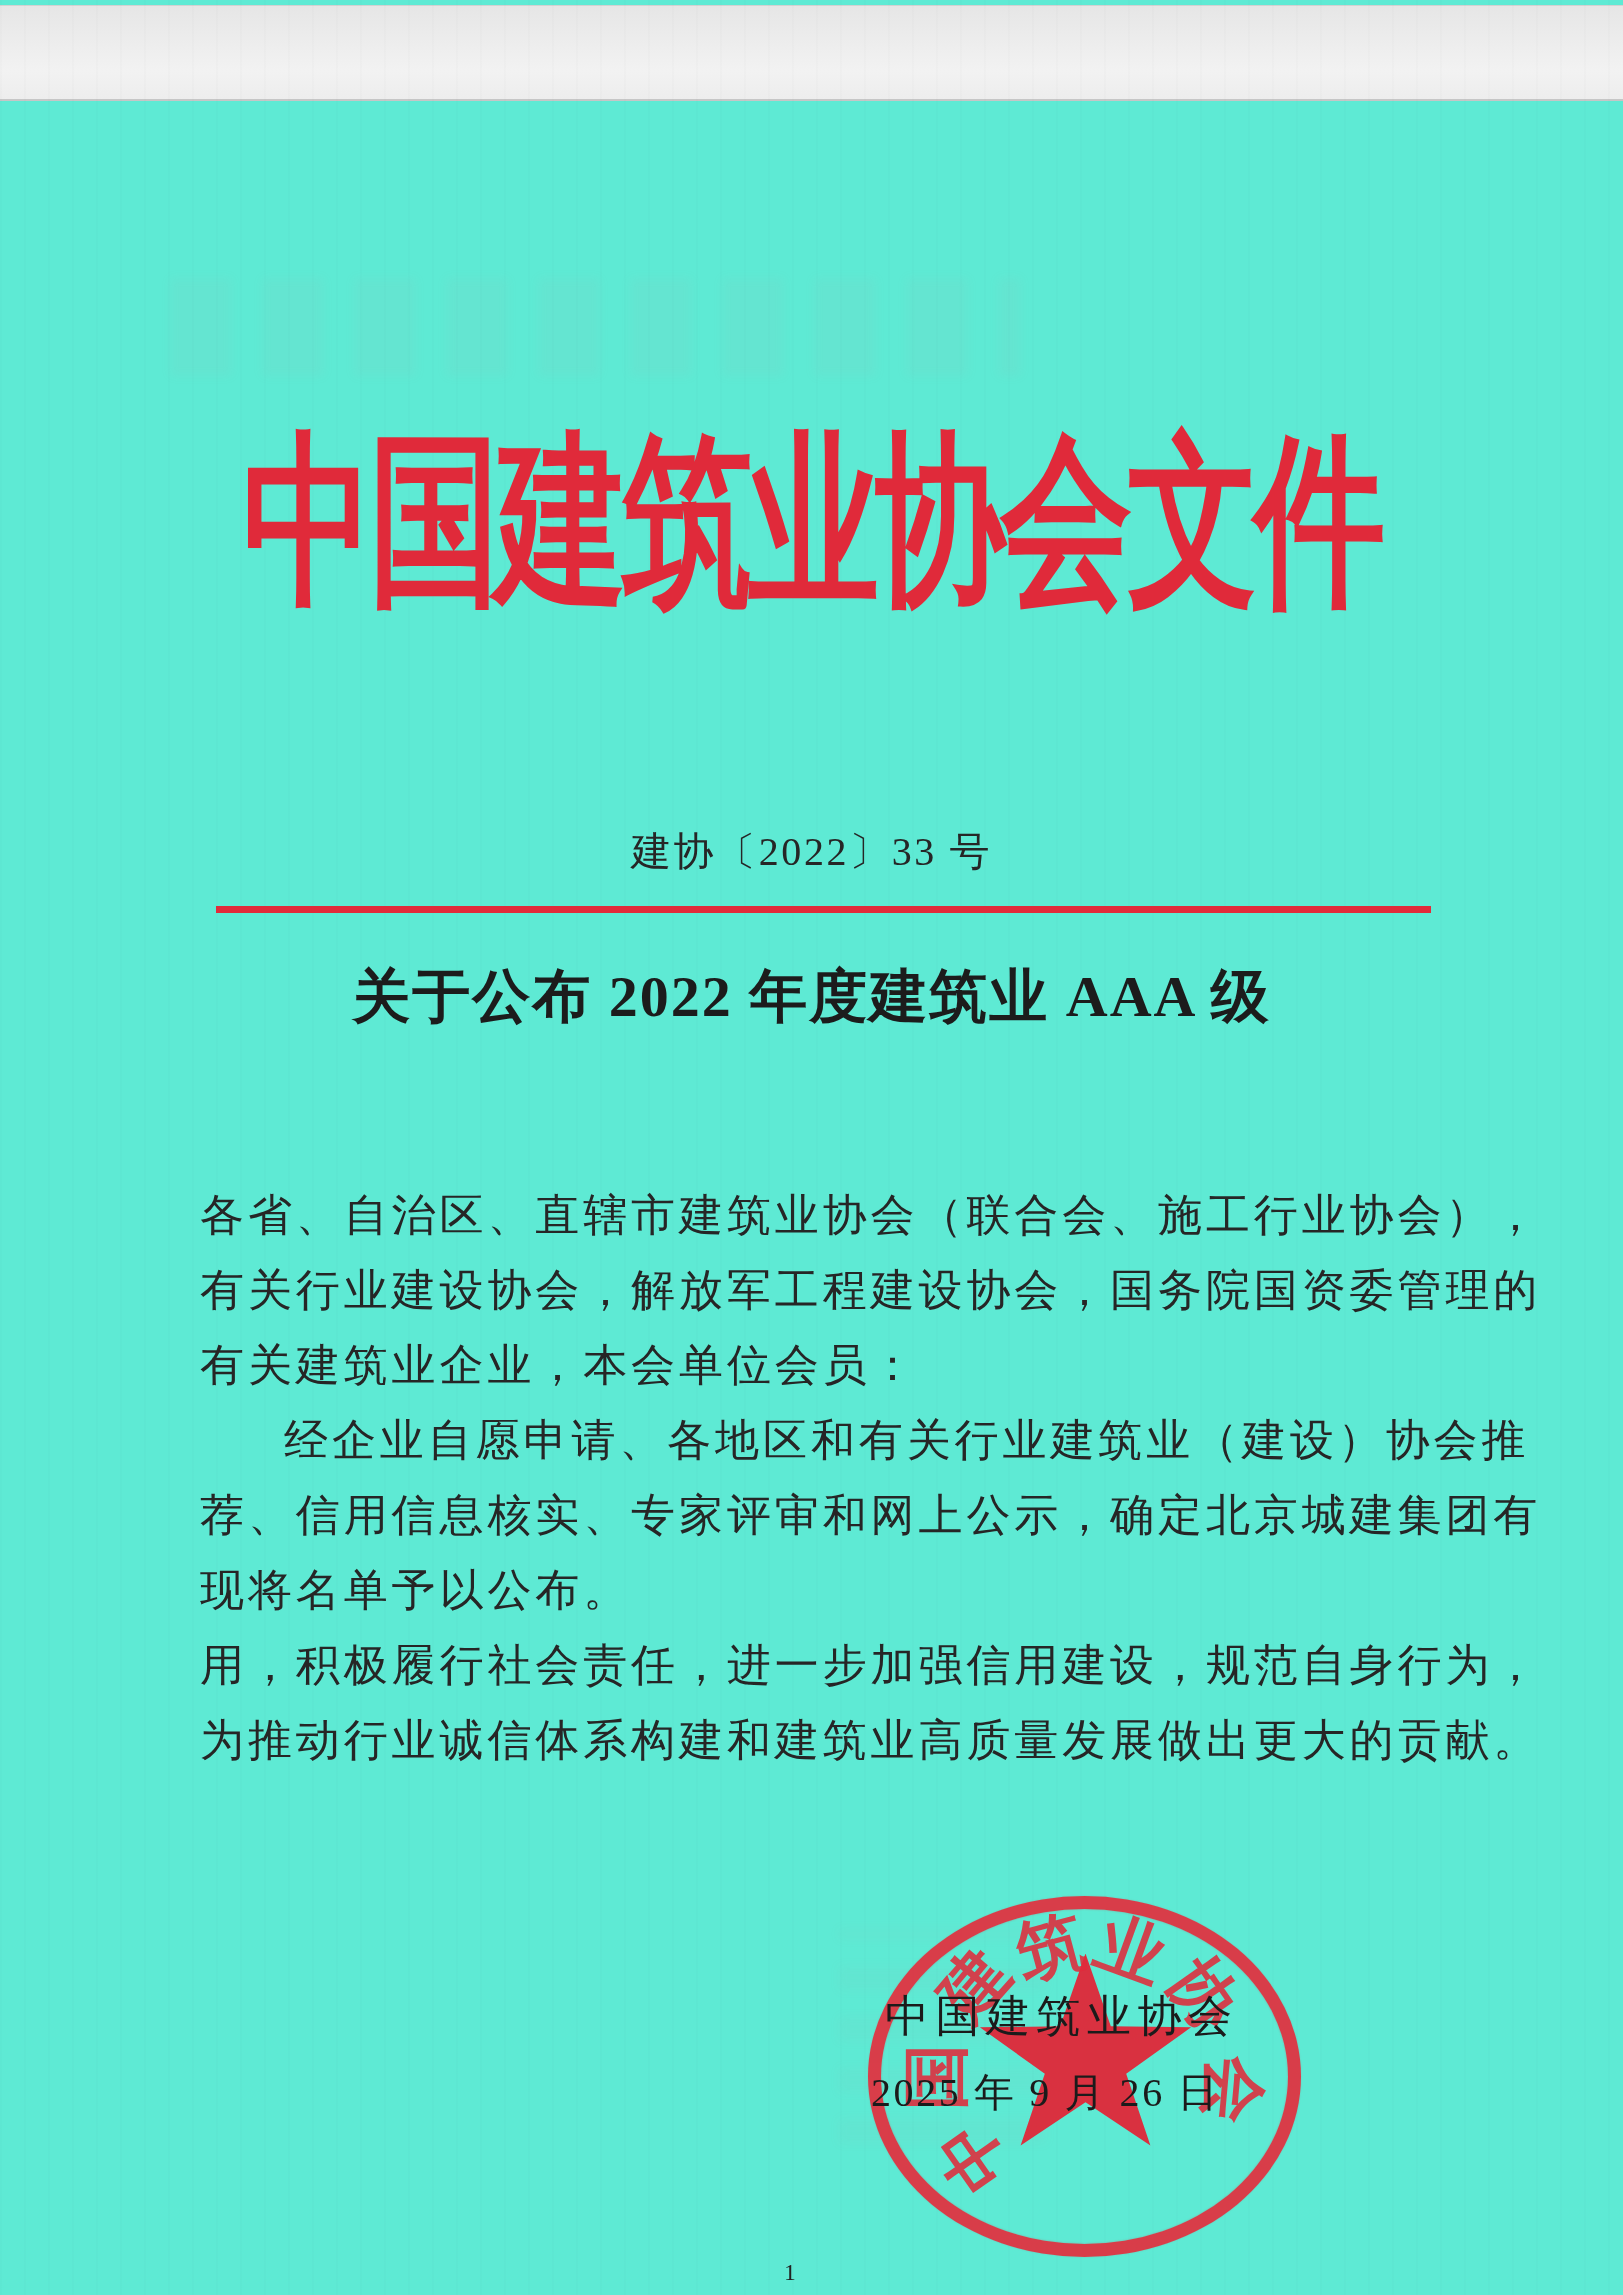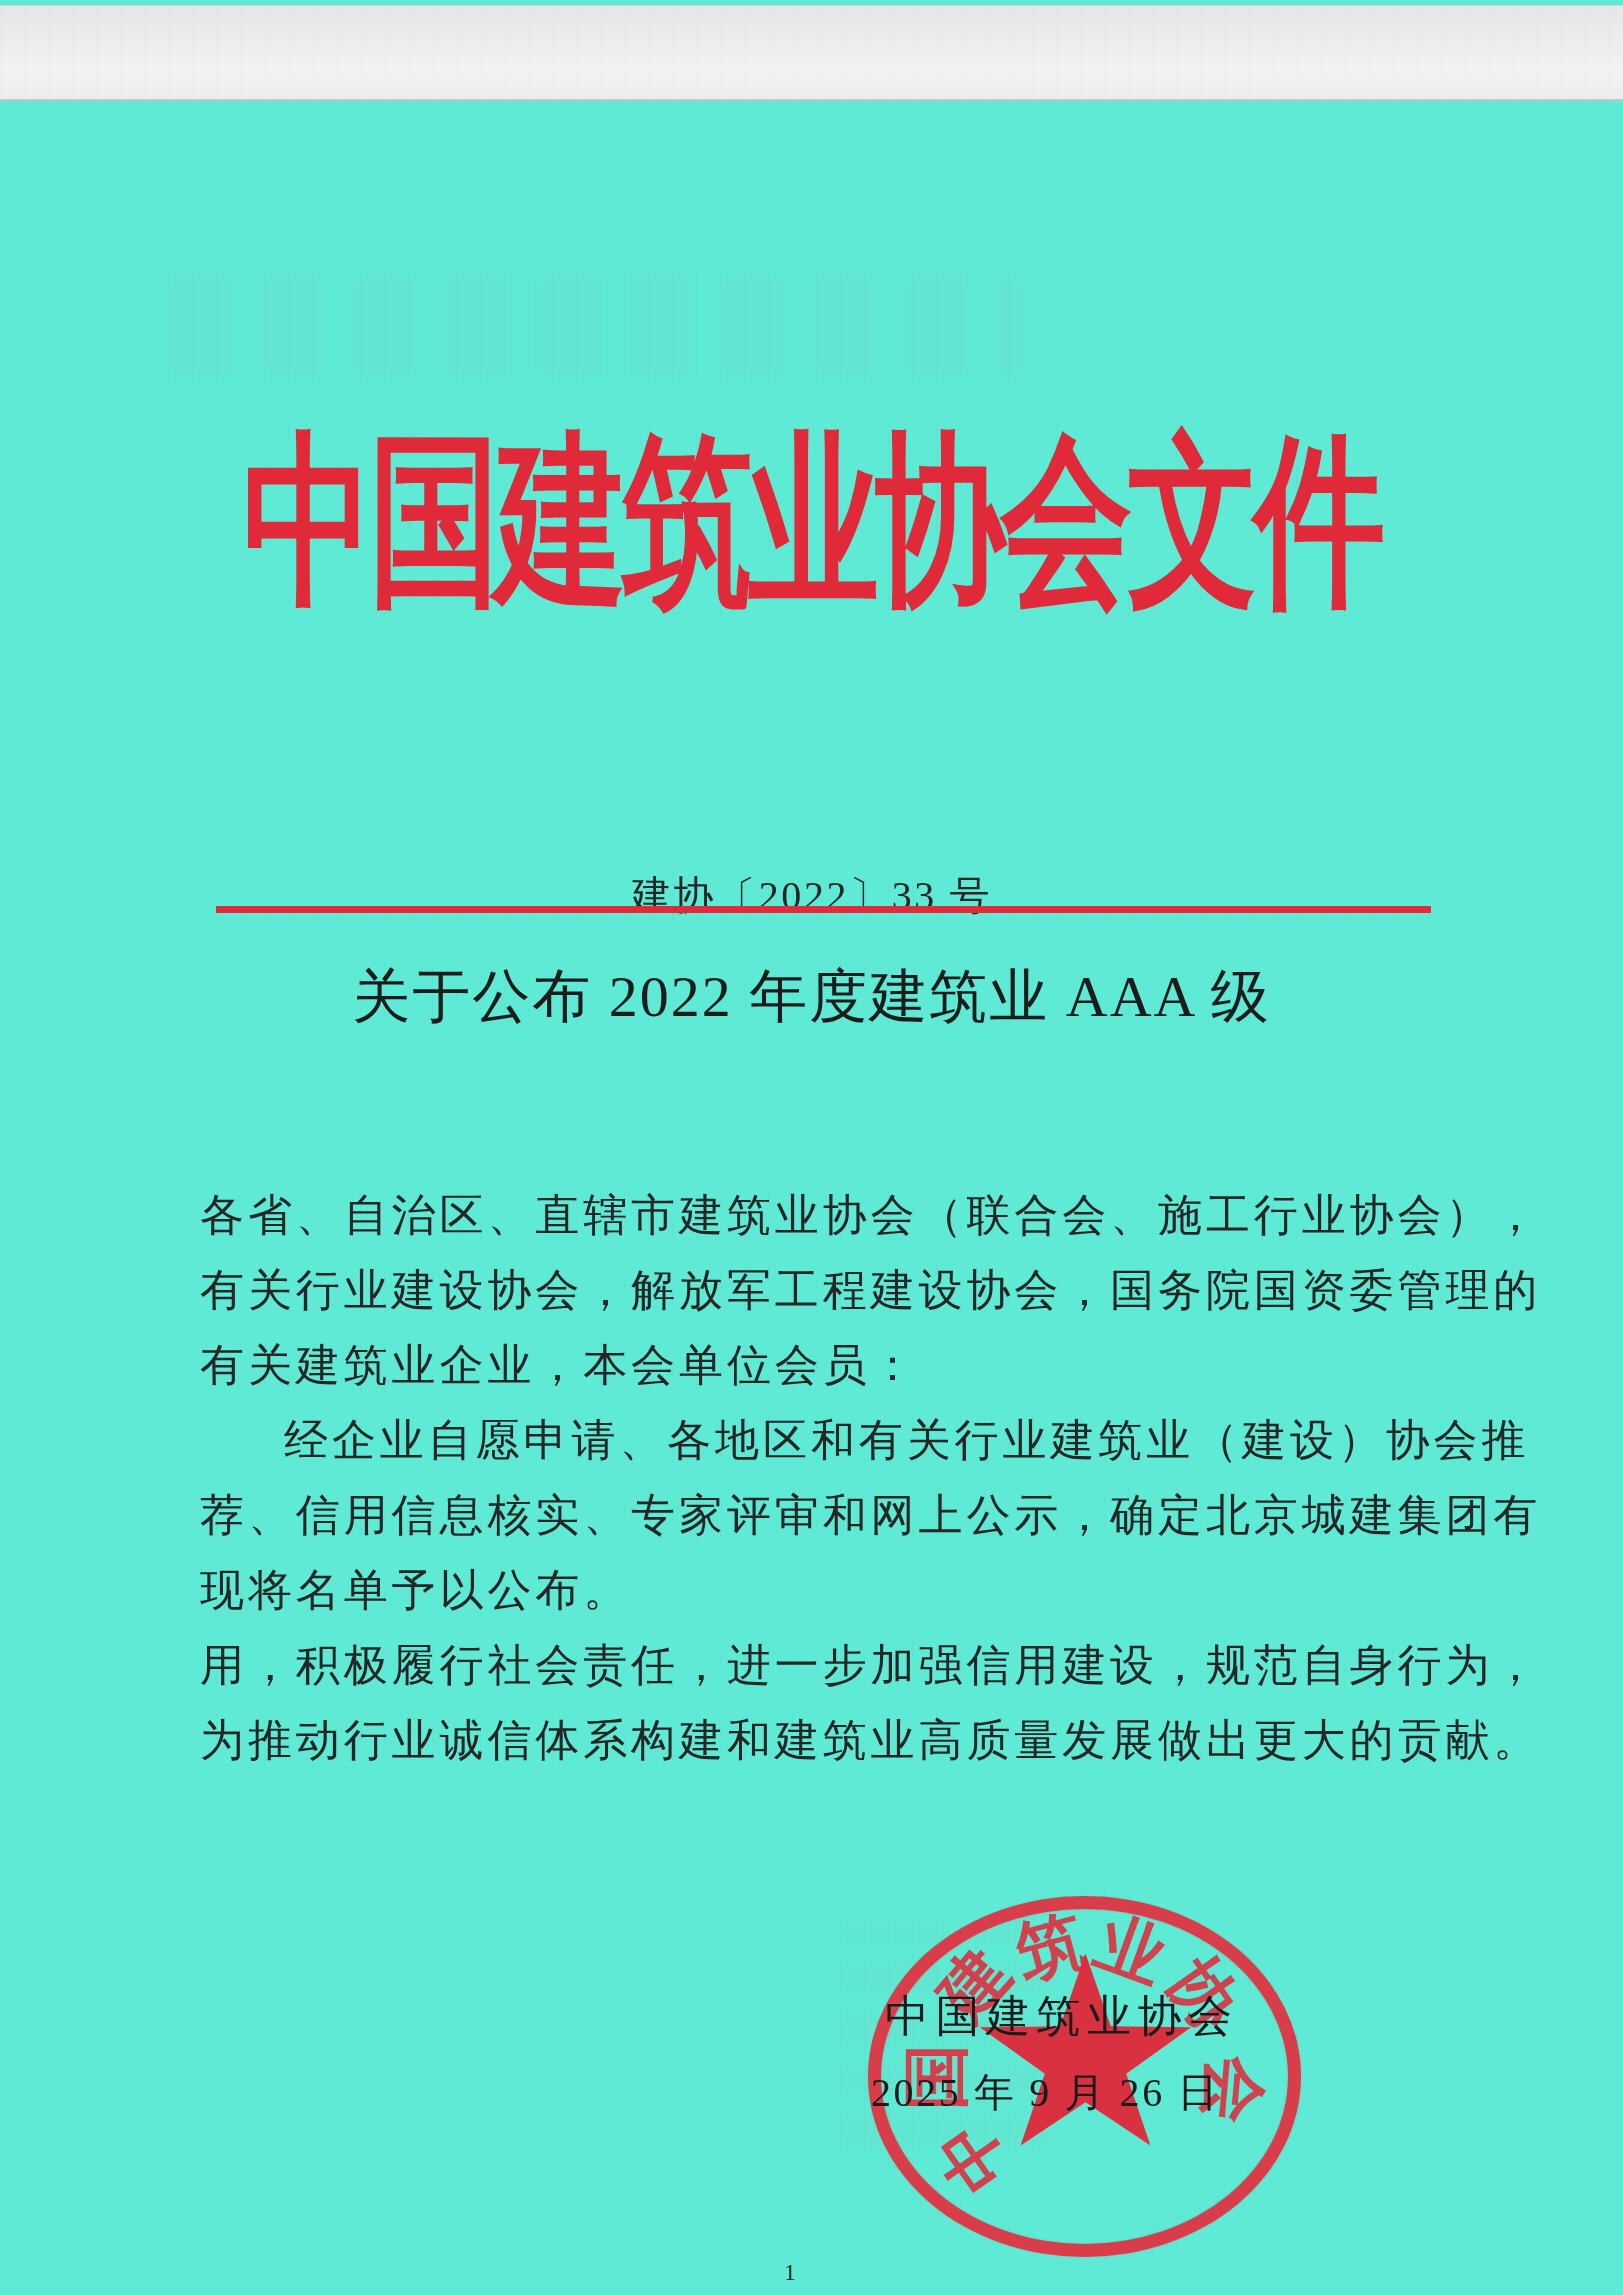--- a/index.html
+++ b/index.html
@@ -50,31 +50,30 @@
     transform-origin:top center;
     white-space:nowrap;
   }
   
   .doc-number{
     position:absolute;left:0;top:826px;width:1623px;
     text-align:center;
     font-size:40px;line-height:52px;
     letter-spacing:2.6px;color:#262626;
     white-space:nowrap;
-    margin-top:44px;
   }
   
   .red-rule{
     position:absolute;left:216px;top:906px;width:1215px;height:7.2px;
     background:#e12b3b;
   }
   
   .notice-title{
     position:absolute;left:0;top:961px;width:1623px;
-    text-align:center;font-weight:normal;color:#1c1c1c;
+    text-align:center;font-weight:bold;color:#1c1c1c;
     white-space:nowrap;
   }
   .notice-title .t1{font-size:58px;line-height:71px;letter-spacing:2px;}
   .notice-title .t2{font-size:58px;line-height:71px;letter-spacing:11px;}
 
   
   .body-text{
     position:absolute;left:200px;top:1178px;width:1233px;
     font-size:44px;color:#262626;
   }

